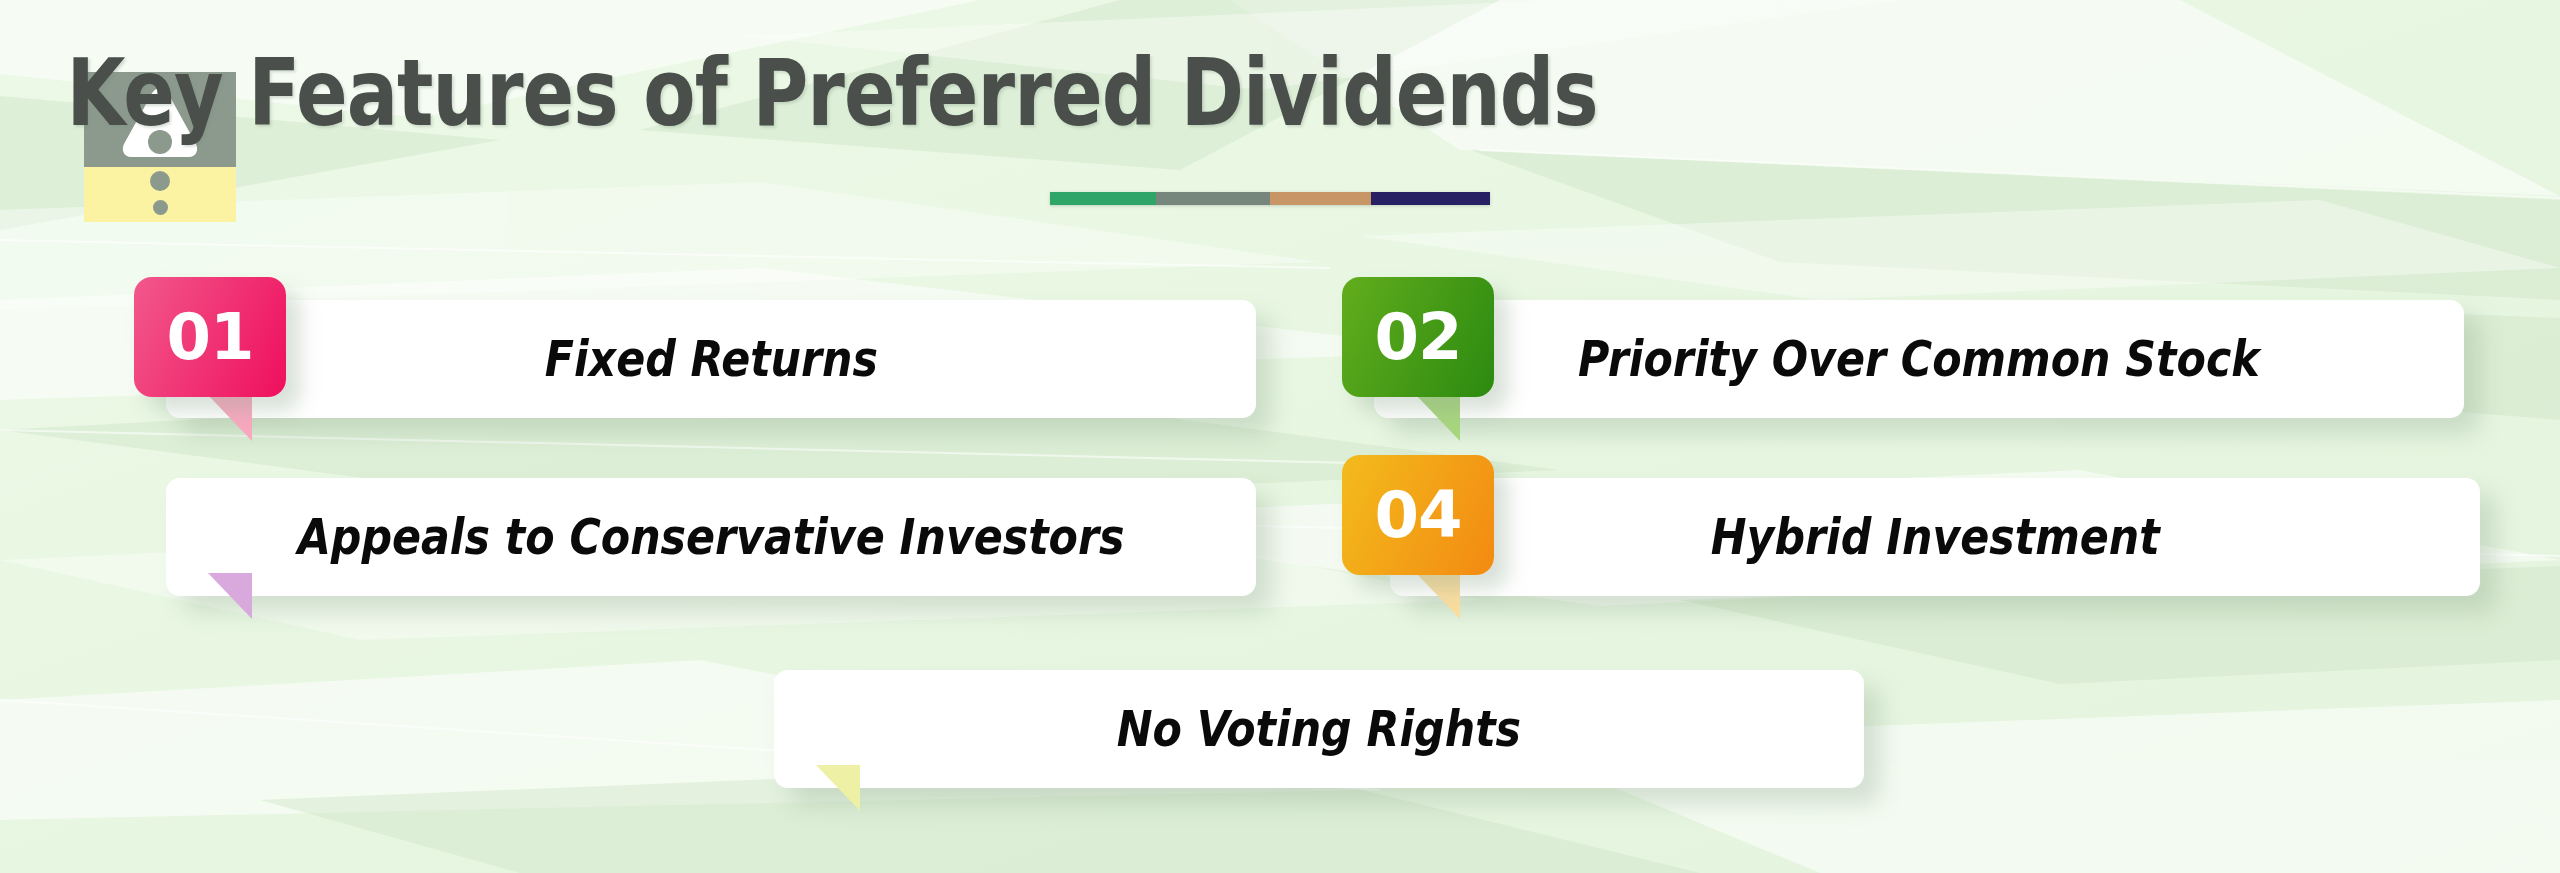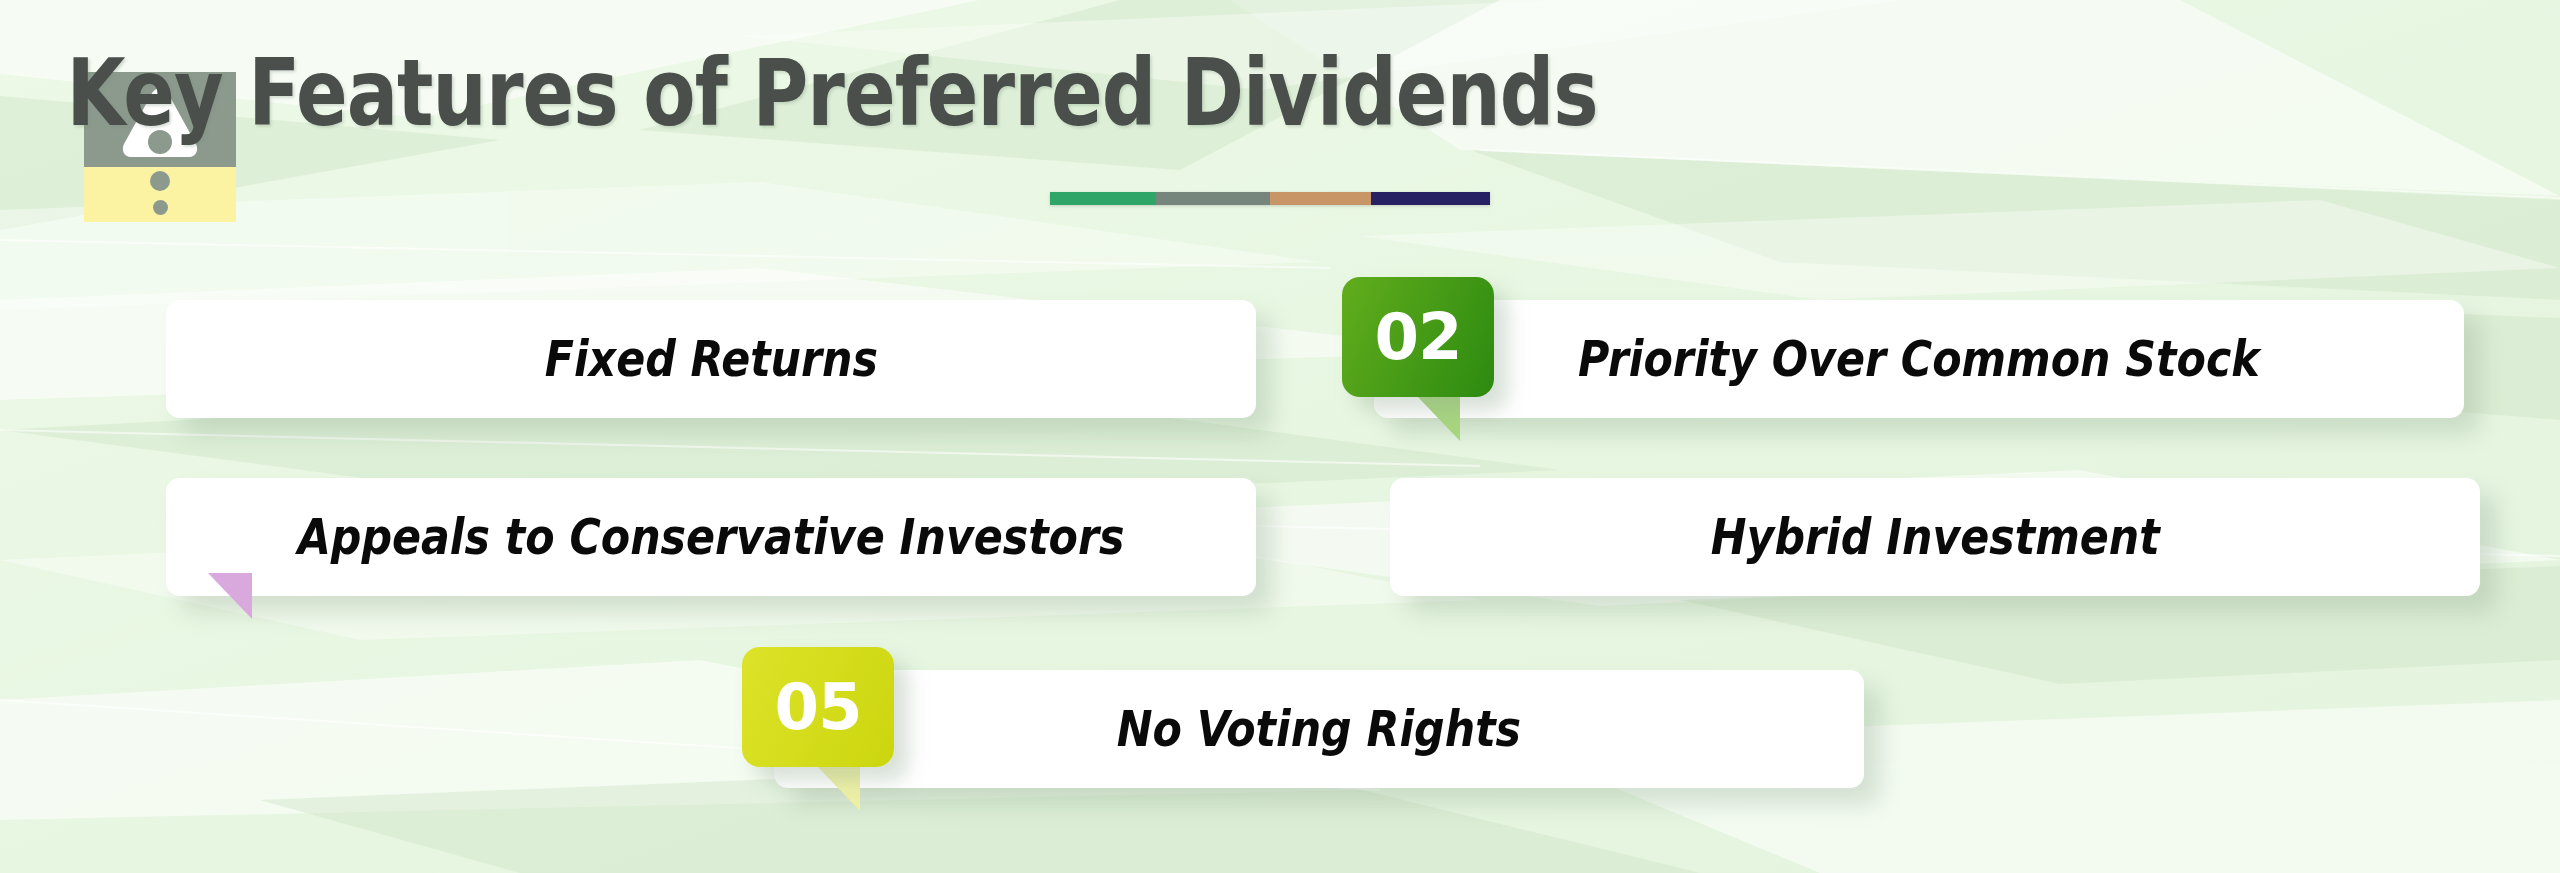--- a/index.html
+++ b/index.html
@@ -169,20 +169,26 @@
     <span style="background: rgb(118, 134, 124); width: 26%;"></span>
     <span style="background: rgb(200, 149, 102); width: 23%;"></span>
     <span style="background: rgb(39, 33, 99); width: 27%;"></span>
   </div>
 
 <div id="cards-root">
     <div class="card" style="left: 134px; top: 300px; width: 1122px;">
       <div class="card-panel" style="left: 32px; width: 1090px;">
         <span class="card-label">Fixed Returns</span>
       </div>
+      <div class="badge-wrap">
+        <div class="badge-tail" style="border-top: 46px solid rgb(249, 168, 192);"></div>
+        <div class="badge-box" style="background: linear-gradient(115deg, rgb(242, 88, 140) 0%, rgb(239, 15, 93) 100%);">
+          <span class="badge-num">01</span>
+        </div>
+      </div>
     </div>
     <div class="card" style="left: 1342px; top: 300px; width: 1122px;">
       <div class="card-panel" style="left: 32px; width: 1090px;">
         <span class="card-label">Priority Over Common Stock</span>
       </div>
       <div class="badge-wrap">
         <div class="badge-tail" style="border-top: 46px solid rgb(168, 214, 127);"></div>
         <div class="badge-box" style="background: linear-gradient(115deg, rgb(98, 173, 29) 0%, rgb(44, 138, 16) 100%);">
           <span class="badge-num">02</span>
         </div>
@@ -193,25 +199,28 @@
         <span class="card-label">Appeals to Conservative Investors</span>
       </div>
       <div class="badge-wrap">
         <div class="badge-tail" style="border-top: 46px solid rgb(217, 168, 221);"></div>
       </div>
     </div>
     <div class="card" style="left: 1342px; top: 478px; width: 1122px;">
       <div class="card-panel" style="left: 48px; width: 1090px;">
         <span class="card-label">Hybrid Investment</span>
       </div>
+      <div class="badge-wrap">
+        <div class="badge-tail" style="border-top: 46px solid rgb(250, 221, 160);"></div>
+        <div class="badge-box" style="background: linear-gradient(115deg, rgb(243, 187, 28) 0%, rgb(243, 138, 18) 100%);">
+          <span class="badge-num">04</span>
+        </div>
+      </div>
     </div>
     <div class="card" style="left: 742px; top: 670px; width: 1122px;">
       <div class="card-panel" style="left: 32px; width: 1090px;">
         <span class="card-label">No Voting Rights</span>
       </div>
       <div class="badge-wrap">
         <div class="badge-tail" style="border-top: 46px solid rgb(238, 240, 166);"></div>
-        <div class="badge-box" style="background: linear-gradient(115deg, rgb(221, 227, 41) 0%, rgb(204, 214, 14) 100%);">
-          <span class="badge-num">05</span>
-        </div>
       </div>
     </div>
   </div>
 
 </body></html>

